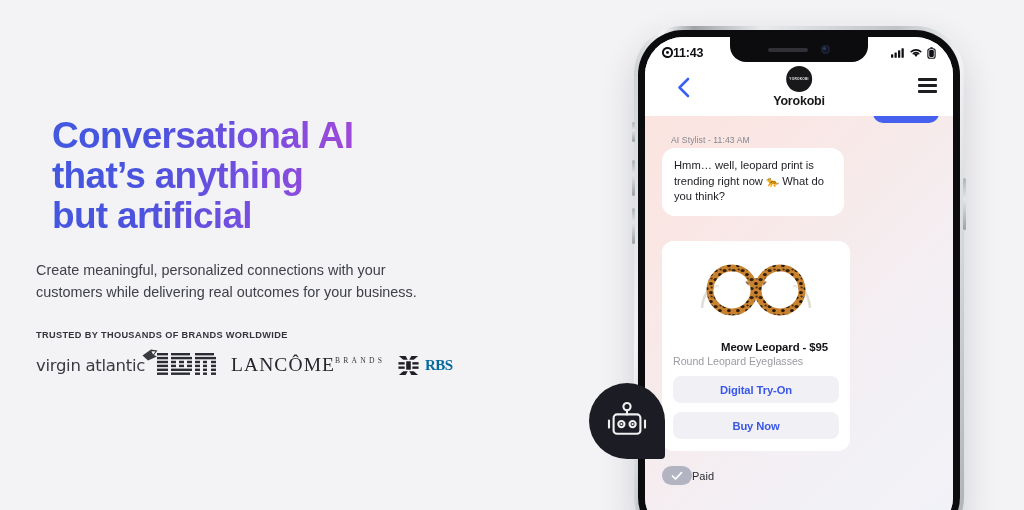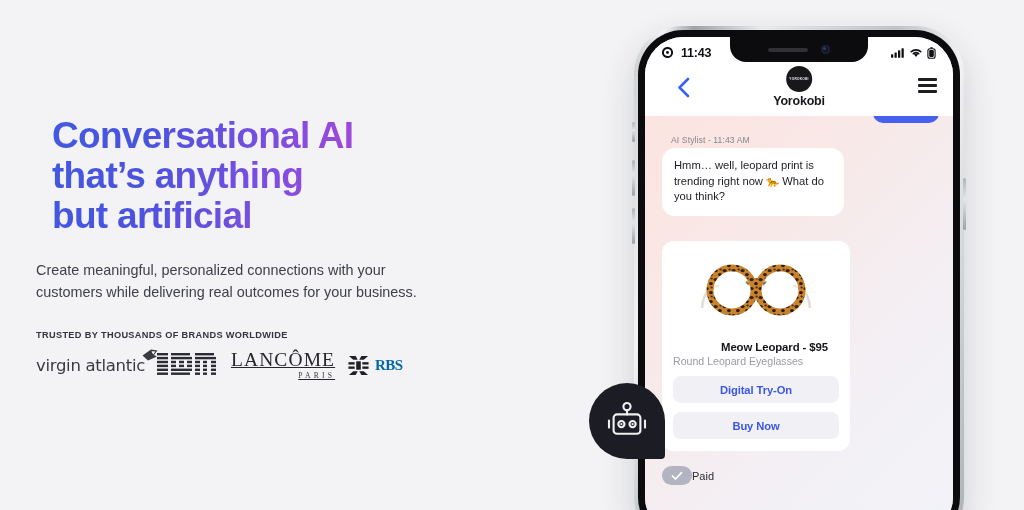--- a/index.html
+++ b/index.html
@@ -79,24 +79,23 @@
     right: -13px; top: -7px;
     width: 16px; height: 12px;
   }
 
   
   .logo-ibm { letter-spacing: 0px; }
   .ibm-svg { display:block; }
 
   
   .logo-lancome {
-    display: flex; flex-direction: column; align-items: flex-end;
+    display: flex; flex-direction: row; align-items: flex-start;
     font-family: "Liberation Serif", serif;
     color: #26262c;
-    text-decoration: underline;
   }
   .logo-lancome .lc-main { font-size: 19.5px; letter-spacing: 1.1px; line-height: 20px; }
   .logo-lancome .lc-sub { font-size: 7.6px; letter-spacing: 3.2px; margin-top: 1px; color: #3a3a42;}
 
   
   .logo-rbs { display: flex; align-items: center; gap: 5px; }
   .logo-rbs .rbs-text {
     font-size: 15px; font-weight: 700; letter-spacing: -0.6px; color: #0369a1;
     font-family: Liberation Serif, serif;
   }
@@ -173,21 +172,21 @@
   .statusbar {
     position: absolute;
     top: 0; left: 0; right: 0; height: 27px;
     display: flex; align-items: center;
     justify-content: space-between;
     padding: 4px 17px 0 17px;
     box-sizing: border-box;
     z-index: 30;
     background: #fff;
   }
-  .sb-left { display: flex; align-items: center; gap: 8px; }
+  .sb-left { display: flex; align-items: center; gap: 0; }
   .sb-time { font-size: 12.5px; font-weight: 700; color: #101014; letter-spacing: -0.2px;}
   .sb-right { display: flex; align-items: center; gap: 4px; }
 
   
   .app-header {
     position: absolute;
     top: 27px; left: 0; right: 0;
     height: 52px;
     background: #ffffff;
     z-index: 25;
@@ -381,21 +380,21 @@
               <rect x="38" y="19.5" width="5" height="2.4"></rect>
                 <rect x="46" y="19.5" width="4" height="2.4"></rect>
                 <rect x="54" y="19.5" width="5" height="2.4"></rect>
             </g>
           </g>
         </svg>
       </div>
 
       <div class="logo logo-lancome">
         <div class="lc-main">LANCÔME</div>
-        <div class="lc-sub">PARIS</div>
+        <div class="lc-sub">BRANDS</div>
       </div>
 
       <div class="logo logo-rbs">
         <svg width="23" height="23" viewBox="0 0 24 24">
           <g fill="#1f1f26">
             <path d="M2 2 L9 2 L11.2 6 L6.5 6 Z"></path>
             <path d="M22 2 L15 2 L12.8 6 L17.5 6 Z"></path>
             <path d="M2 22 L9 22 L11.2 18 L6.5 18 Z"></path>
             <path d="M22 22 L15 22 L12.8 18 L17.5 18 Z"></path>
             <path d="M1.5 8.5 L8 8.5 L8 11 L1.5 11 Z"></path>

